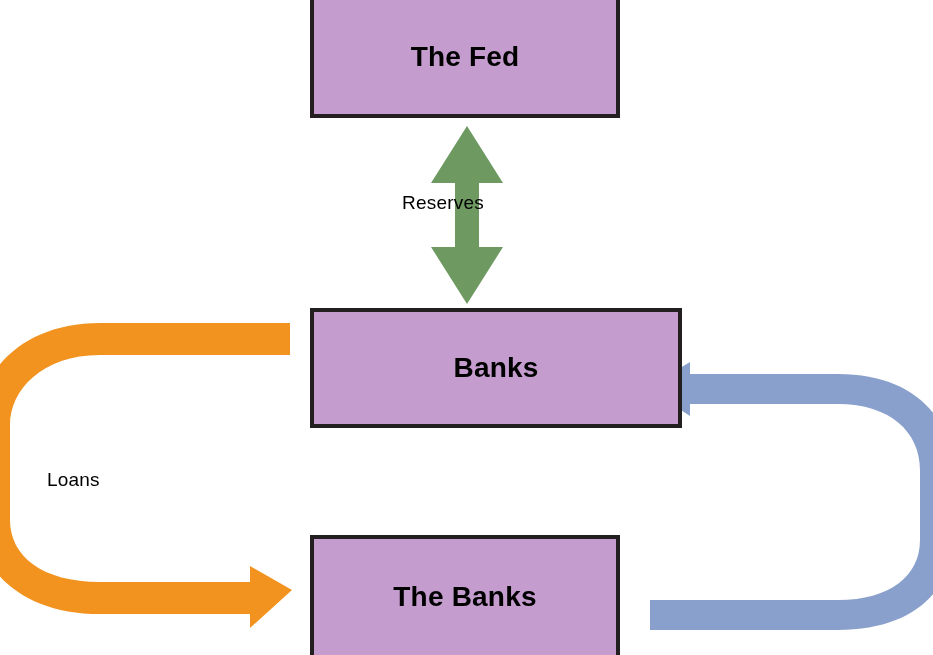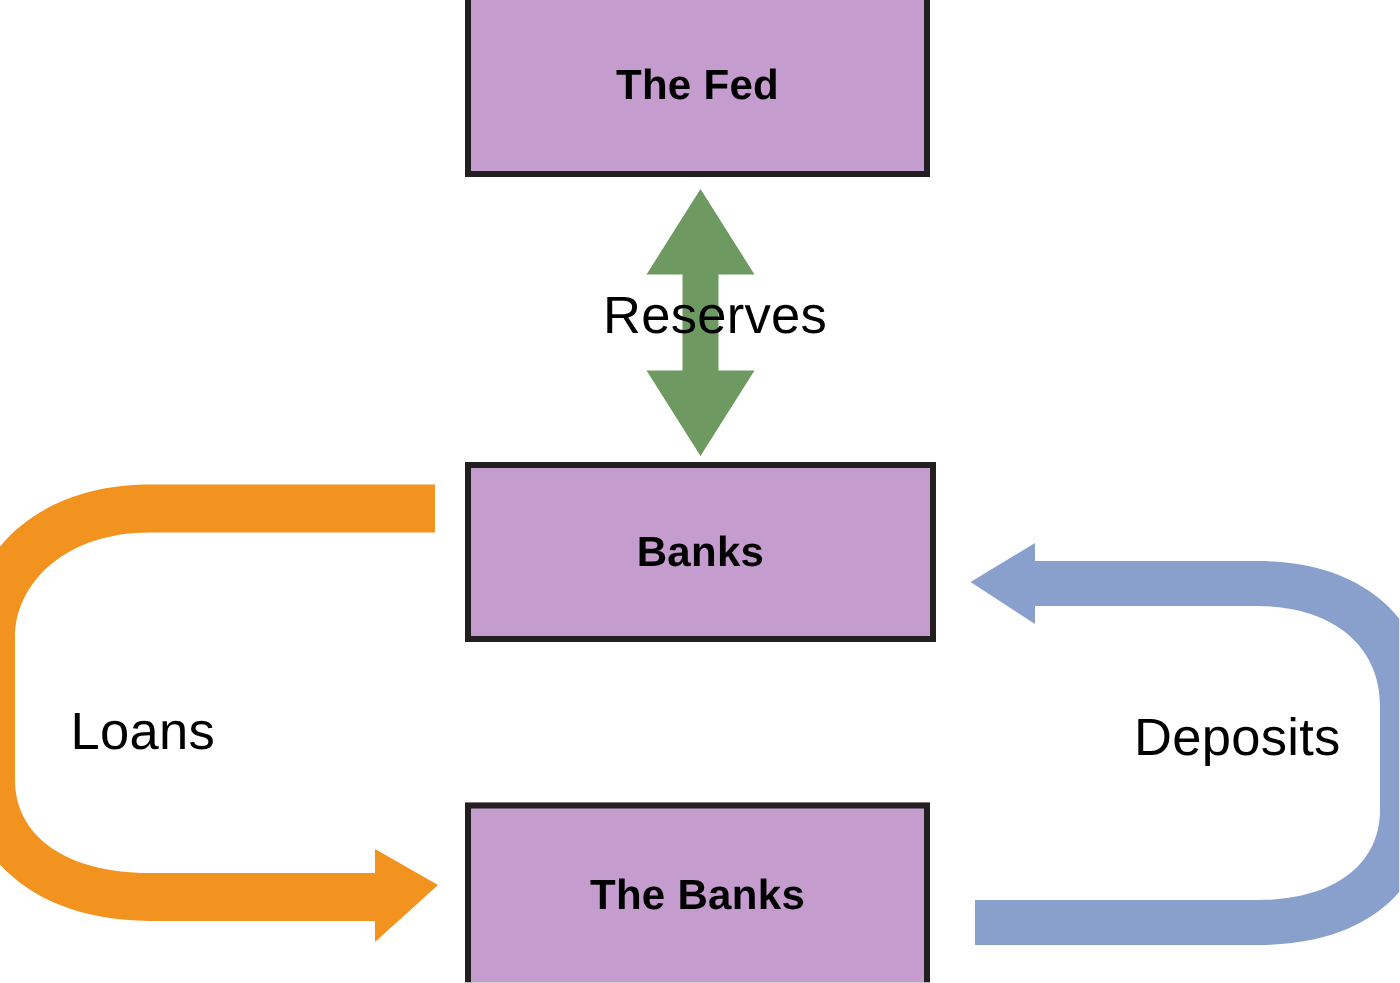--- a/index.html
+++ b/index.html
@@ -37,27 +37,27 @@
   .node-label {
     font-family: "Liberation Sans", sans-serif;
     font-size: 28px;
     font-weight: 700;
     color: #000000;
     letter-spacing: 0.2px;
     line-height: 1;
     white-space: nowrap;
   }
   #box-fed    { left: 310px; top: -4px;  width: 310px; height: 122px; }
-  #box-banks  { left: 310px; top: 308px; width: 314px; height: 120px; }
+  #box-banks  { left: 310px; top: 308px; width: 372px; height: 120px; }
   #box-public { left: 310px; top: 535px; width: 310px; height: 124px; }
 
   .edge-label {
     position: absolute;
     font-family: "Liberation Sans", sans-serif;
-    font-size: 35px;
+    font-size: 19px;
     font-weight: 400;
     color: #000000;
     line-height: 1;
     white-space: nowrap;
     letter-spacing: 0.2px;
   }
   #label-reserves { left: 402px; top: 193px; }
   #label-loans    { left: 47px;  top: 470px; }
   #label-deposits { left: 756px; top: 474px; }
 </style>
@@ -122,15 +122,14 @@
   </div>
 
   <div class="node-box" id="box-public" style="background: rgb(196, 156, 205); border-color: rgb(35, 31, 32);">
     <span class="node-label">The Banks</span>
   </div>
 
   <div class="edge-label" id="label-reserves">Reserves</div>
 
   <div class="edge-label" id="label-loans">Loans</div>
 
-  <div class="edge-label" id="label-deposits">Deposits</div>
 
 </div>
 
 </body></html>

